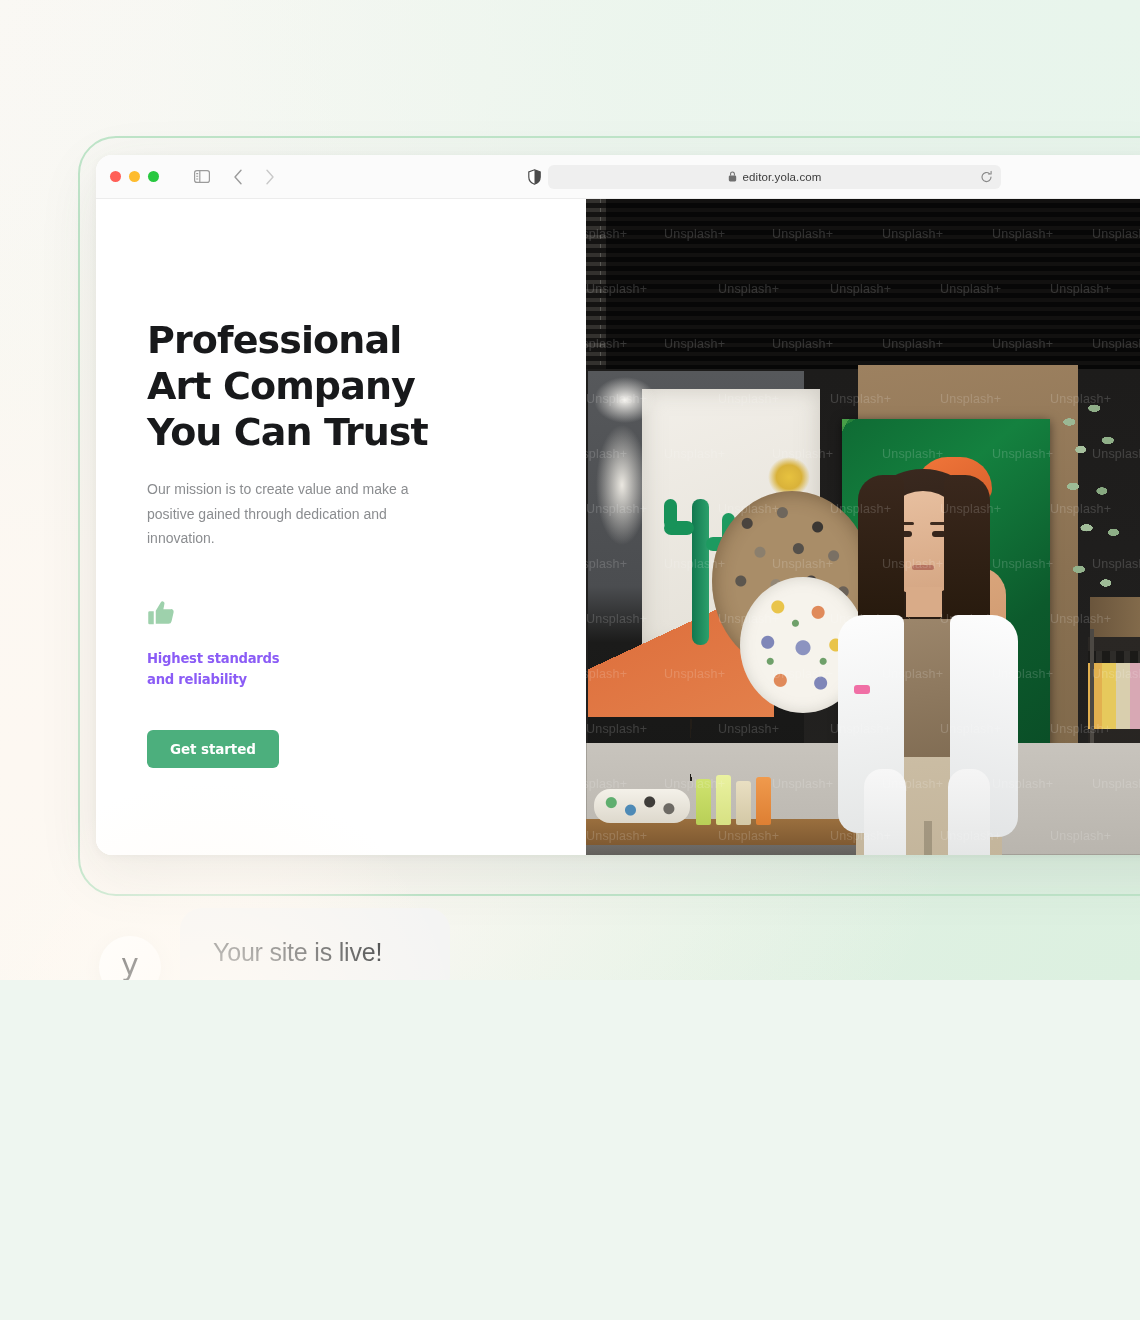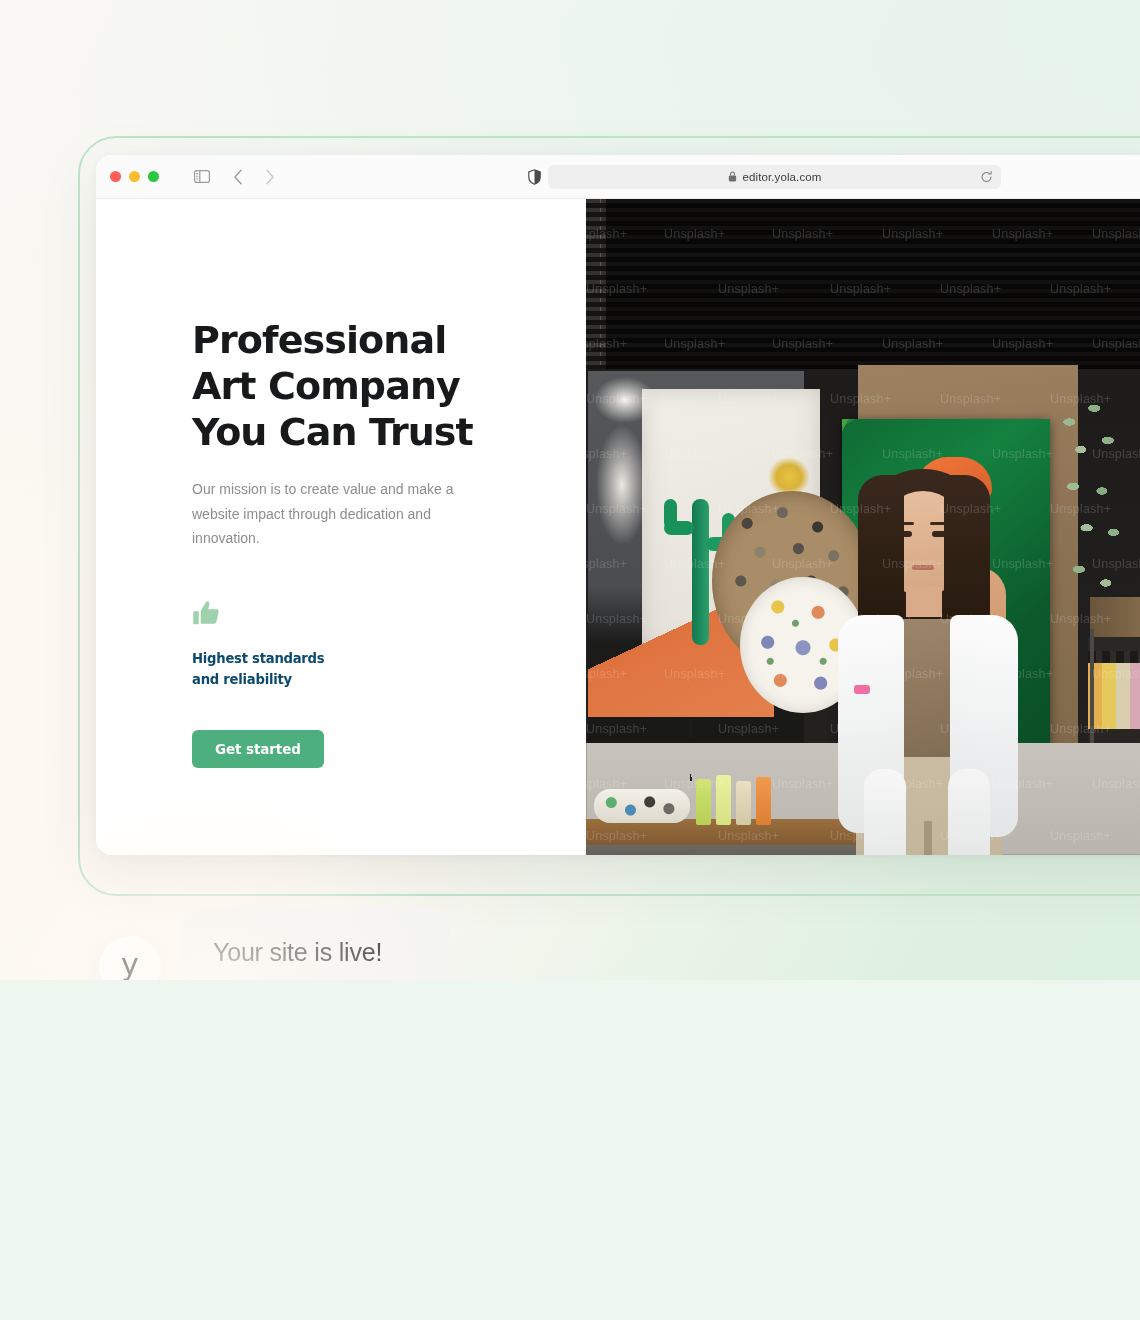--- a/index.html
+++ b/index.html
@@ -131,21 +131,21 @@
   #viewport {
     display: flex;
     height: 656px;
     background: #fff;
   }
 
   
   #hero-copy {
     width: 490px;
     flex: 0 0 490px;
-    padding: 118px 0 0 96px;
+    padding: 118px 0 0 51px;
     background: #fff;
   }
 
   #hero-heading {
     font-family: "DejaVu Sans", sans-serif;
     font-size: 38px;
     line-height: 1.215;
     font-weight: bold;
     letter-spacing: -0.9px;
     color: #18191b;
@@ -166,21 +166,21 @@
     gap: 0;
   }
   .feature { width: 163px; }
   .feature-icon { color: #9ed1ac; height: 32px; display: flex; align-items: flex-end; }
   .feature-label {
     margin-top: 20px;
     font-family: "DejaVu Sans", sans-serif;
     font-size: 13.2px;
     font-weight: bold;
     line-height: 1.62;
-    color: #0c4a6e;
+    color: #8b5cf6;
     letter-spacing: -0.25px;
   }
 
   #cta-button {
     margin-top: 40px;
     display: inline-flex;
     align-items: center;
     justify-content: center;
     height: 38px;
     padding: 0 23px;
@@ -628,21 +628,21 @@
             <path d="M11.1 0.9 V3.5 H8.5" stroke="currentColor" stroke-width="1.15" stroke-linecap="round" stroke-linejoin="round"></path>
           </svg>
         </span>
       </div>
     </div>
 
     <div id="viewport">
 
       <div id="hero-copy">
         <h1 id="hero-heading">Professional Art Company You Can Trust</h1>
-        <p id="hero-sub">Our mission is to create value and make a website impact through dedication and innovation.</p>
+        <p id="hero-sub">Our mission is to create value and make a positive gained through dedication and innovation.</p>
 
         <div id="features">
 
           <div class="feature">
             <div class="feature-icon">
               <svg width="30" height="30" viewBox="0 0 24 24" fill="currentColor">
                 <path d="M2 10.5h3.4V21H2a1 1 0 0 1-1-1v-8.5a1 1 0 0 1 1-1z"></path>
                 <path d="M7 10.2 11.1 3.3A1.6 1.6 0 0 1 14 4.3l-.9 4.6h6.1a2.1 2.1 0 0 1 2.05 2.6l-1.6 7.1A2.5 2.5 0 0 1 17.2 20.6H7z"></path>
               </svg>
             </div>

